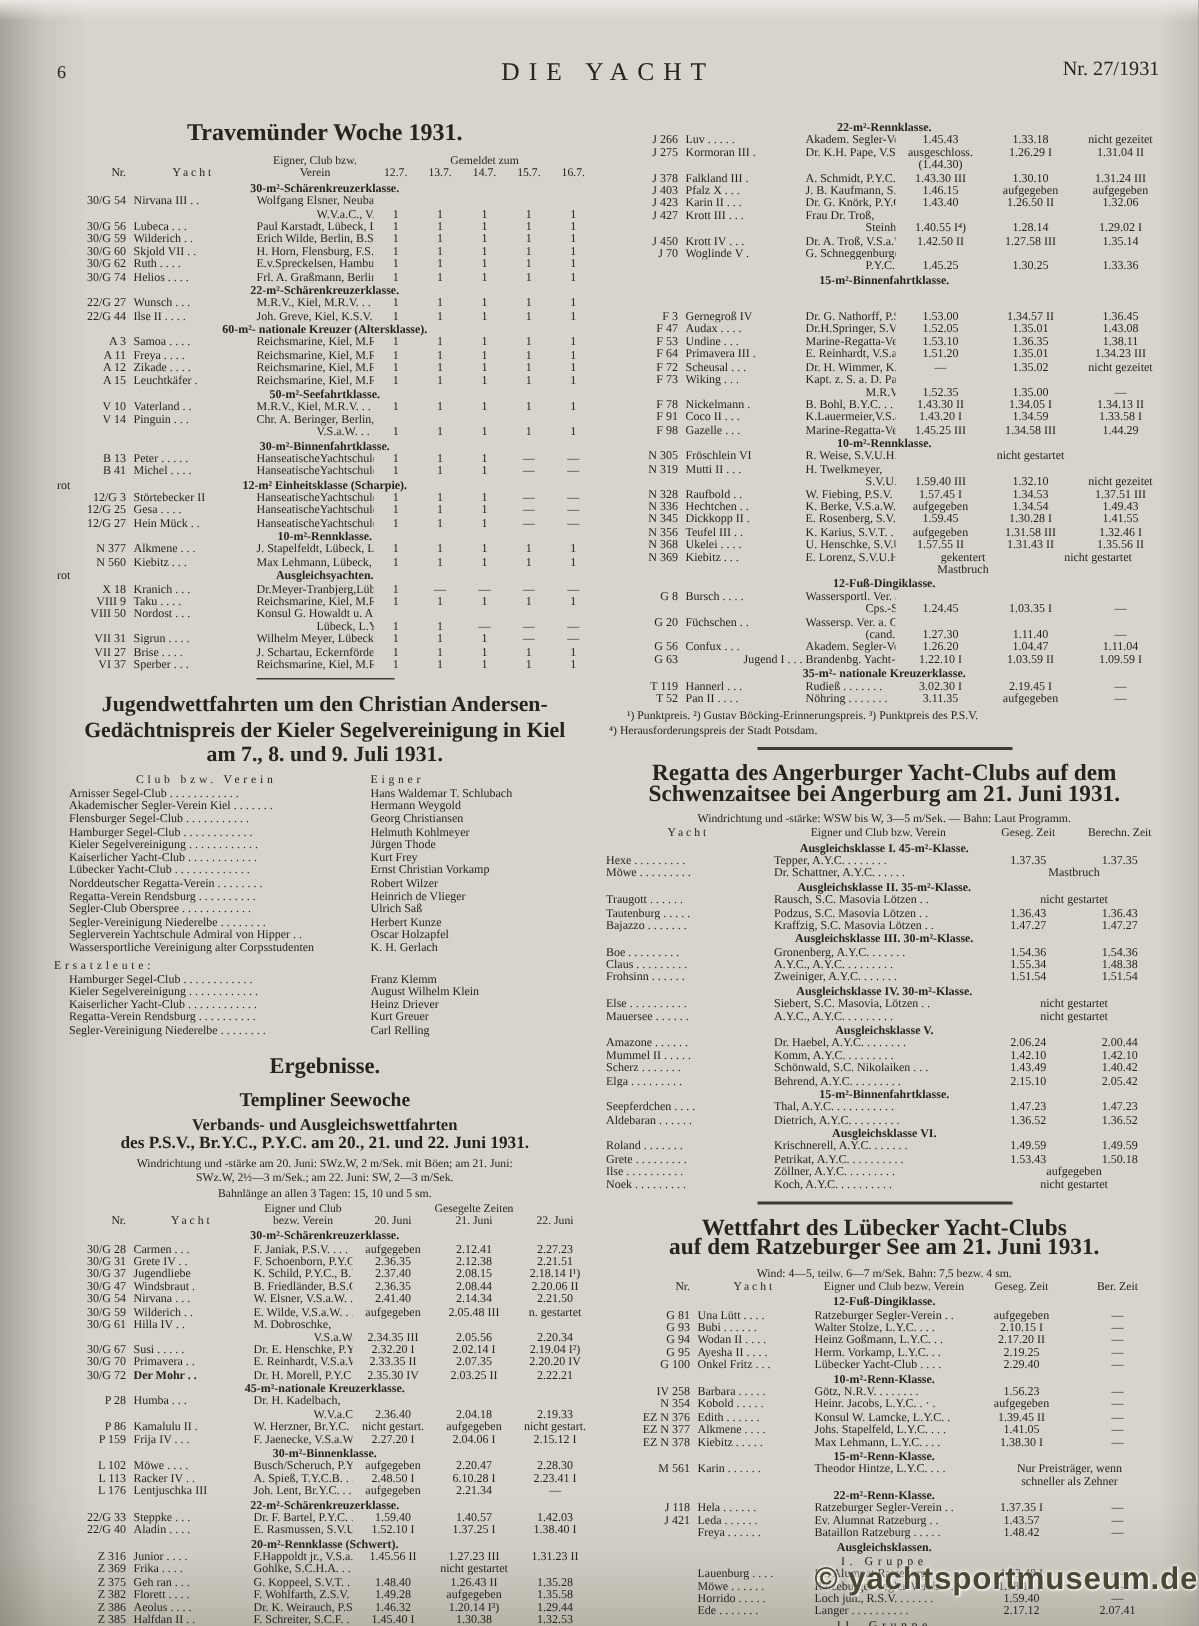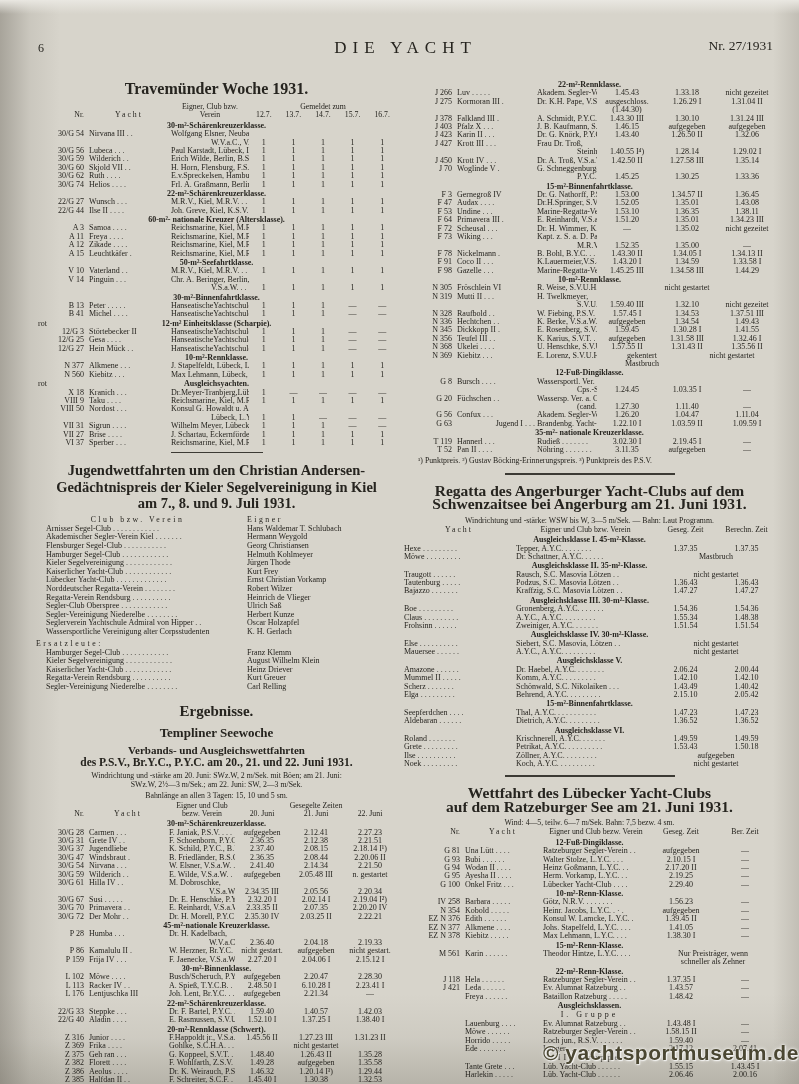--- a/index.html
+++ b/index.html
@@ -641,21 +641,21 @@
           <span class="c-yacht" style="width: 78px;">Primavera . .</span>
           <span class="c-owner">E. Reinhardt, V.S.a.W.</span>
           <div class="times" style="width: 162px;">
             <span class="t">2.33.35 II</span>
             <span class="t">2.07.35</span>
             <span class="t">2.20.20 IV</span>
           </div>
         </div>
         <div class="row">
           <span class="c-nr" style="width: 48px;">30/G 72</span>
-          <span class="c-yacht" style="width: 78px;">Der Mohr . .</span>
+          <span class="c-yacht" style="width: 78px; font-weight: bold;">Der Mohr . .</span>
           <span class="c-owner">Dr. H. Morell, P.Y.C .</span>
           <div class="times" style="width: 162px;">
             <span class="t">2.35.30 IV</span>
             <span class="t">2.03.25 II</span>
             <span class="t">2.22.21</span>
           </div>
         </div>
         <div class="classhead"><span>45-m²-nationale  Kreuzerklasse.</span></div>
         <div class="row">
           <span class="c-nr" style="width: 48px;">P 28</span>
@@ -898,21 +898,21 @@
           <span class="c-yacht" style="width: 78px;"></span>
           <span class="c-owner cont">P.Y.C. . . . . .</span>
           <div class="times" style="width: 180px;">
             <span class="t">1.45.25</span>
             <span class="t">1.30.25</span>
             <span class="t">1.33.36</span>
           </div>
         </div>
         <div class="classhead"><span>15-m²-Binnenfahrtklasse.</span></div>
         <div class="row">
-          <span class="c-nr" style="width: 50px;">F 3</span>
+          <span class="c-nr" style="width: 50px; margin-top: 16px;">F 3</span>
           <span class="c-yacht" style="width: 78px;">Gernegroß IV</span>
           <span class="c-owner">Dr. G. Nathorff, P.S.V.</span>
           <div class="times" style="width: 180px;">
             <span class="t">1.53.00</span>
             <span class="t">1.34.57 II</span>
             <span class="t">1.36.45</span>
           </div>
         </div>
         <div class="row">
           <span class="c-nr" style="width: 50px;">F 47</span>
@@ -1155,20 +1155,21 @@
           <span class="c-owner">Nöhring . . . . . . .</span>
           <div class="times" style="width: 180px;">
             <span class="t">3.11.35</span>
             <span class="t">aufgegeben</span>
             <span class="t">—</span>
           </div>
         </div>
       </div>
     <div class="fnotes">
       <div class="f1">¹) Punktpreis.   ²) Gustav Böcking-Erinnerungspreis.   ³) Punktpreis des P.S.V.</div>
+      <div class="f2">⁴) Herausforderungspreis der Stadt Potsdam.</div>
     </div>
     <div class="hrule em"></div>
 
     <div>
       <div class="t-right">Regatta des Angerburger Yacht-Clubs auf dem</div>
       <div class="t-right" style="margin-top:-7px;">Schwenzaitsee bei Angerburg am 21. Juni 1931.</div>
     </div>
     <div class="info">Windrichtung und -stärke:  WSW bis W, 3—5 m/Sek.  —  Bahn: Laut Programm.</div>
     <div class="tbl" style="margin-top:1px;">
         <div class="row thead">

